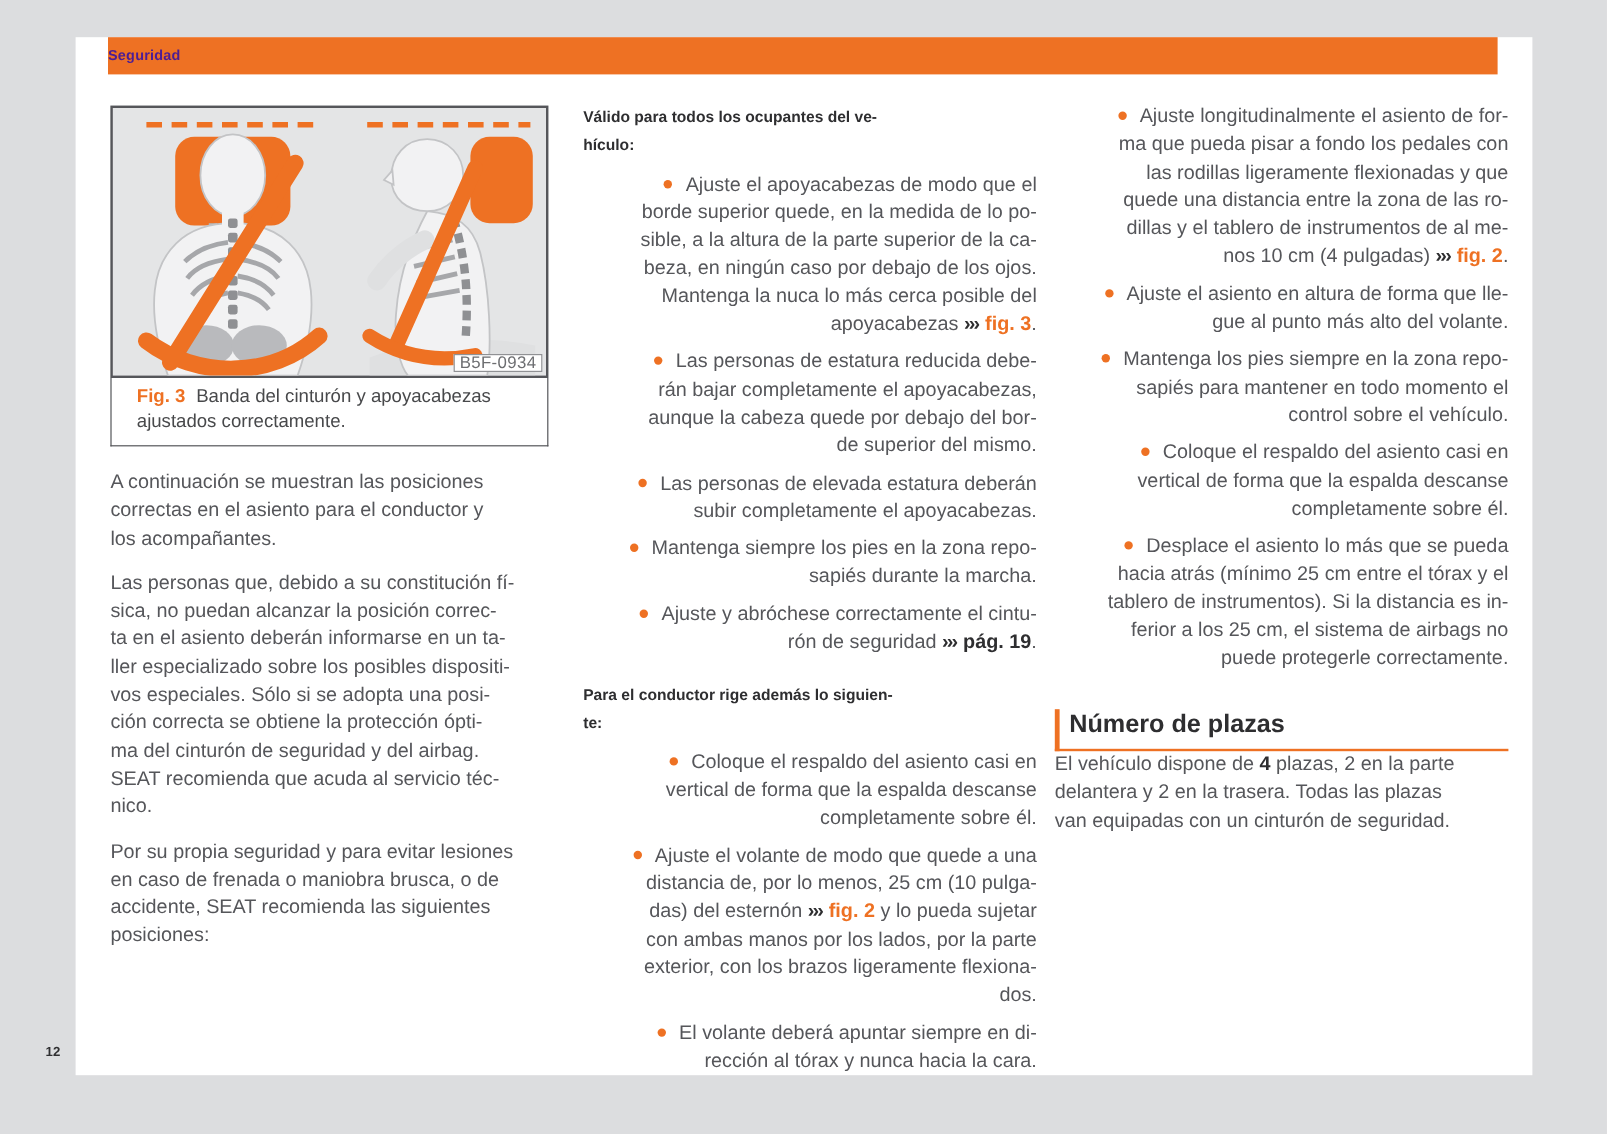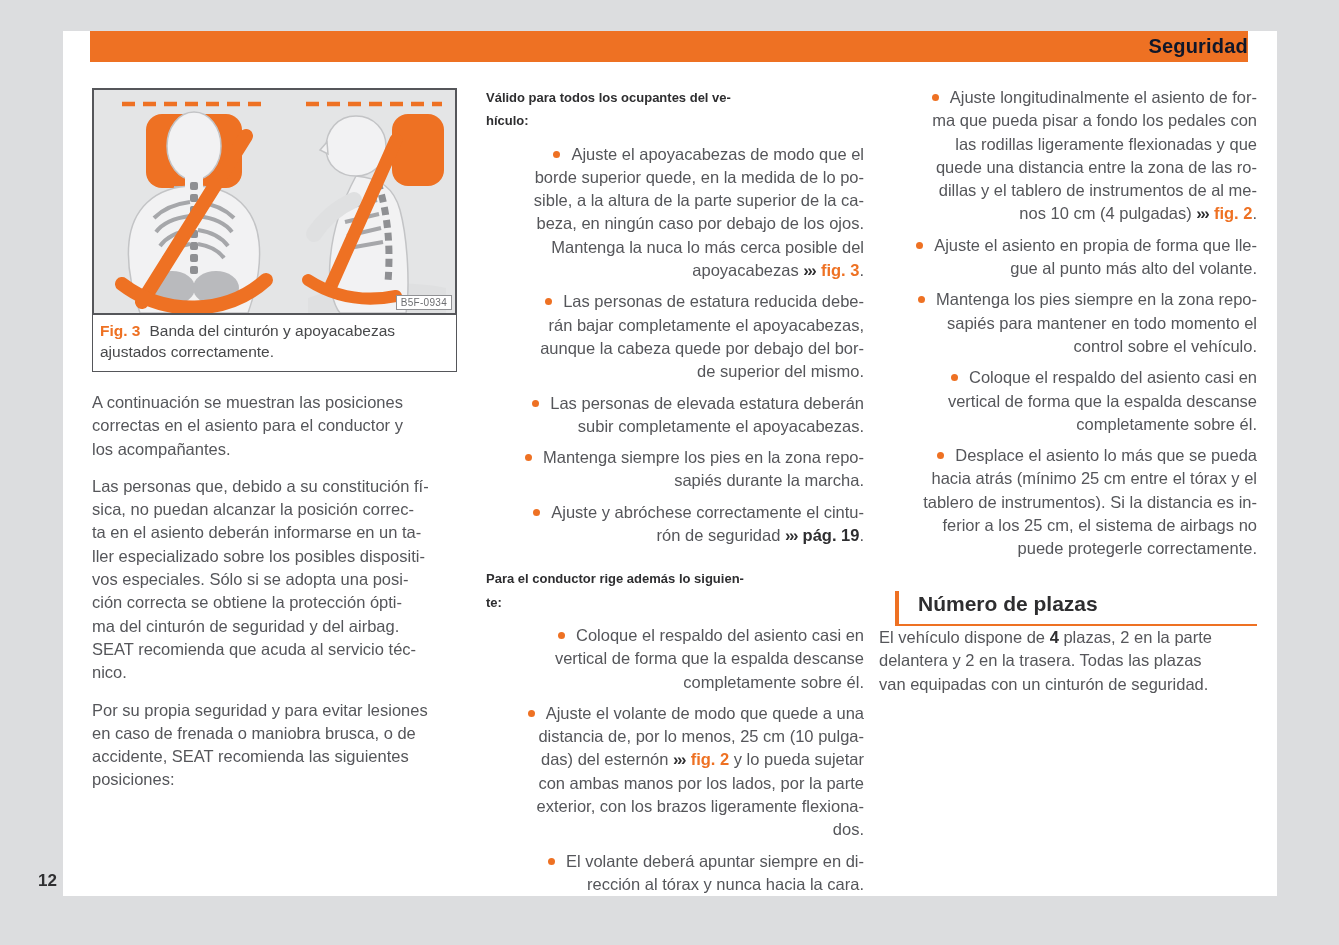--- a/index.html
+++ b/index.html
@@ -9,24 +9,24 @@
     --pagebg:#ffffff;
     --outerbg:#dcdddf;
     --figbg:#e4e5e6;
     --figborder:#55565a;
   }
   *{margin:0;padding:0;box-sizing:border-box;}
   html,body{width:1339px;height:945px;}
   body{font-family:"Liberation Sans",sans-serif;background:var(--outerbg);}
   .stage{position:relative;width:1339px;height:945px;background:var(--outerbg);overflow:hidden;}
   .page{position:absolute;left:63px;top:31px;width:1214px;height:865px;background:var(--pagebg);}
-  .pageno{position:absolute;left:38px;top:871px;font-size:17px;font-weight:700;color:#2f2f31;}
+  .pageno{position:absolute;left:38px;top:871px;font-size:11px;font-weight:700;color:#2f2f31;}
 
   .header-bar{position:absolute;left:27px;top:0;width:1158px;height:31px;background:var(--orange);
-    color:#0f172a;font-size:20px;font-weight:700;text-align:right;line-height:31px;letter-spacing:.2px;}
+    color:#4c1d95;font-size:12px;font-weight:700;text-align:left;line-height:31px;letter-spacing:.2px;}
 
   .col{position:absolute;top:55px;color:var(--body);font-size:16.5px;line-height:23.3px;}
   .col1{left:29px;width:368px;}
   .col2{left:423px;width:378px;}
   .col3{left:816px;width:378px;}
 
   .t{white-space:pre;}
   p.body{white-space:pre;margin:0 0 14px 0;}
   h3.colhead{white-space:pre;font-size:13px;line-height:23.3px;font-weight:700;color:var(--ink);margin:0 0 10px 0;}
   h3.colhead.spaced{margin-top:20px;}
@@ -36,28 +36,28 @@
   .btxt{white-space:pre;}
   .seg-fig{color:var(--orange);font-weight:700;}
   .seg-pag{color:var(--ink);font-weight:700;margin-top:16px;}
   .seg-marker{color:var(--ink);font-weight:700;letter-spacing:-1.5px;margin-right:1px;}
   .seg-b{color:var(--ink);font-weight:700;}
 
   .figure{margin:2px 0 19px 0;}
   .img-frame{position:relative;width:365px;height:227px;border:2px solid var(--figborder);background:var(--figbg);}
   .img-frame svg{display:block;width:100%;height:100%;}
   .figcode{position:absolute;right:3px;bottom:3px;background:#fff;border:1px solid #909194;
-    color:#6d6e71;font-size:10px;line-height:13px;padding:0 4px;letter-spacing:.3px;}
-  .figcaption{width:365px;border:1.5px solid var(--figborder);border-top:0;padding:5px 10px 9px 7px;
+    color:#6d6e71;font-size:14px;line-height:13px;padding:0 4px;letter-spacing:.3px;}
+  .figcaption{width:365px;border:1.5px solid var(--figborder);border-top:0;padding:5px 10px 9px 21px;
     font-size:15.5px;line-height:21px;color:#48494b;}
   .figlabel{color:var(--orange);font-weight:700;margin-right:9px;}
   .figcaption .t{white-space:pre;}
 
   .section-head{border-left:4px solid var(--orange);border-bottom:2px solid var(--orange);
-    padding:1px 0 9px 19px;margin:30px 0 0 16px;font-size:21px;font-weight:700;color:var(--ink);}
+    padding:1px 0 9px 8px;margin:30px 0 0 0;font-size:21px;font-weight:700;color:var(--ink);}
   .after-section{margin-top:14px;}
 </style>
 </head>
 <body>
 
 <div class="stage">
   <div class="pageno">12</div>
 
   <div class="page">
 
@@ -183,21 +183,21 @@
     </div>
 
     <div class="col col3">
       <div class="bullets">
           <div class="bullet"><span class="dot"></span><span class="btxt">Ajuste longitudinalmente el asiento de for-
 ma que pueda pisar a fondo los pedales con
 las rodillas ligeramente flexionadas y que
 quede una distancia entre la zona de las ro-
 dillas y el tablero de instrumentos de al me-
 nos 10 cm (4 pulgadas) <span class="seg-marker">›››</span> <span class="seg-fig">fig. 2</span>.</span></div>
-          <div class="bullet"><span class="dot"></span><span class="btxt">Ajuste el asiento en propia de forma que lle-
+          <div class="bullet"><span class="dot"></span><span class="btxt">Ajuste el asiento en altura de forma que lle-
 gue al punto más alto del volante.</span></div>
           <div class="bullet"><span class="dot"></span><span class="btxt">Mantenga los pies siempre en la zona repo-
 sapiés para mantener en todo momento el
 control sobre el vehículo.</span></div>
         </div>
       <div class="bullets">
           <div class="bullet"><span class="dot"></span><span class="btxt">Coloque el respaldo del asiento casi en
 vertical de forma que la espalda descanse
 completamente sobre él.</span></div>
           <div class="bullet"><span class="dot"></span><span class="btxt">Desplace el asiento lo más que se pueda

